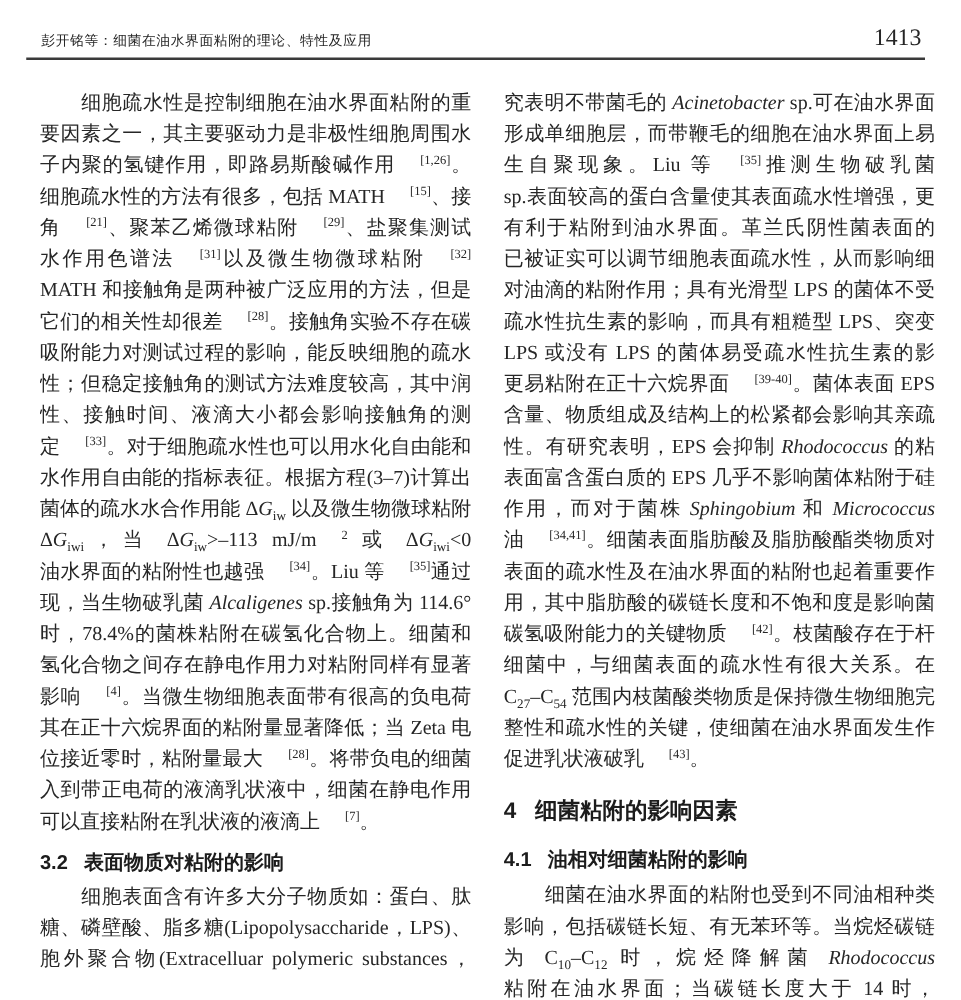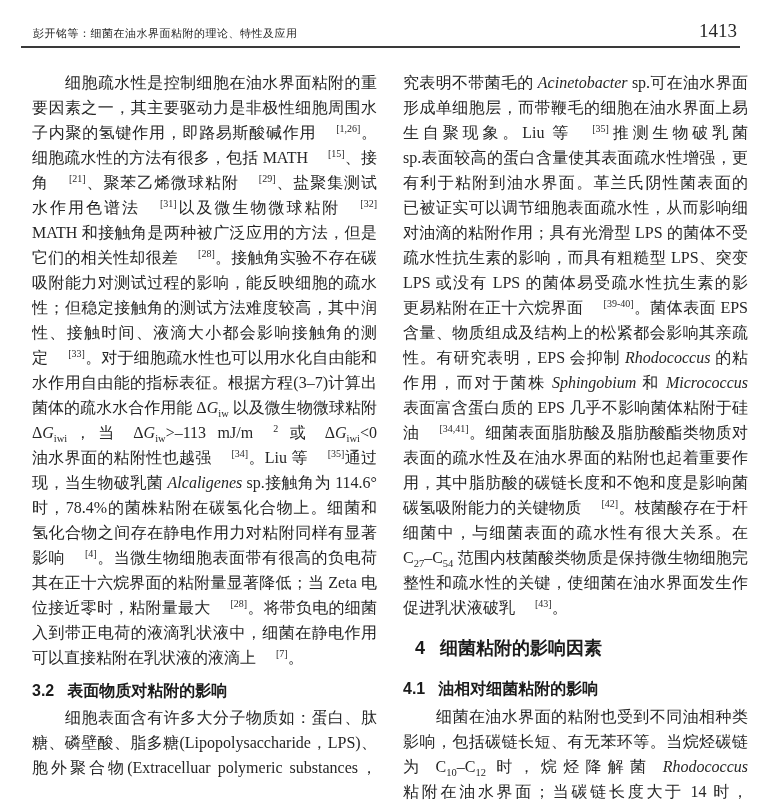--- a/index.html
+++ b/index.html
@@ -22,21 +22,21 @@
   }
   .para.endleft .tline:last-child{text-align-last:left;}
   .para.indent .tline:first-child{text-indent:33px;}
   sup{font-size:10px;line-height:0;vertical-align:super;padding-left:20px;}
   sub{font-size:10.5px;line-height:0;vertical-align:sub;}
   i{font-style:italic;}
   .fade{color:#9a9a9a;margin-left:45px;}
   .h2{
     font-family:"Liberation Sans","DejaVu Sans",sans-serif;
     font-size:18px;font-weight:bold;color:#1c1c1c;
-    margin:16px 0 0 12px;height:25px;line-height:25px;
+    margin:16px 0 0 0;height:25px;line-height:25px;
   }
   .h2 .hnum{margin-right:15px;}
   .h3{
     font-family:"Liberation Sans","DejaVu Sans",sans-serif;
     font-size:16px;font-weight:bold;color:#1c1c1c;
     height:25px;line-height:25px;
   }
   .h3 .hnum{margin-right:13px;}
   .h3.left-h3{margin:8px 0 2px 0;}
   .h3.right-h3{margin:15px 0 3px 0;}
@@ -99,22 +99,22 @@
           <div class="tline"><span>生自聚现象。Liu 等</span><sup>[35]</sup><span>推测生物破乳菌 </span></div>
           <div class="tline"><span>sp.表面较高的蛋白含量使其表面疏水性增强，更</span></div>
           <div class="tline"><span>有利于粘附到油水界面。革兰氏阴性菌表面的 LPS</span></div>
           <div class="tline"><span>已被证实可以调节细胞表面疏水性，从而影响细菌</span></div>
           <div class="tline"><span>对油滴的粘附作用；具有光滑型 LPS 的菌体不受</span></div>
           <div class="tline"><span>疏水性抗生素的影响，而具有粗糙型 LPS、突变</span></div>
           <div class="tline"><span>LPS 或没有 LPS 的菌体易受疏水性抗生素的影响，</span></div>
           <div class="tline"><span>更易粘附在正十六烷界面</span><sup>[39-40]</sup><span>。菌体表面 EPS 的</span></div>
           <div class="tline"><span>含量、物质组成及结构上的松紧都会影响其亲疏水</span></div>
           <div class="tline"><span>性。有研究表明，EPS 会抑制 </span><i>Rhodococcus</i><span> 的粘附</span></div>
+          <div class="tline"><span>表面富含蛋白质的 EPS 几乎不影响菌体粘附于硅</span></div>
           <div class="tline"><span>作用，而对于菌株 </span><i>Sphingobium</i><span> 和 </span><i>Micrococcus</i></div>
-          <div class="tline"><span>表面富含蛋白质的 EPS 几乎不影响菌体粘附于硅</span></div>
           <div class="tline"><span>油</span><sup>[34,41]</sup><span>。细菌表面脂肪酸及脂肪酸酯类物质对菌体</span></div>
           <div class="tline"><span>表面的疏水性及在油水界面的粘附也起着重要作</span></div>
           <div class="tline"><span>用，其中脂肪酸的碳链长度和不饱和度是影响菌体</span></div>
           <div class="tline"><span>碳氢吸附能力的关键物质</span><sup>[42]</sup><span>。枝菌酸存在于杆状</span></div>
           <div class="tline"><span>细菌中，与细菌表面的疏水性有很大关系。在</span></div>
           <div class="tline"><span>C</span><sub>27</sub><span>–C</span><sub>54</sub><span> 范围内枝菌酸类物质是保持微生物细胞完</span></div>
           <div class="tline"><span>整性和疏水性的关键，使细菌在油水界面发生作用</span></div>
           <div class="tline"><span>促进乳状液破乳</span><sup>[43]</sup><span>。</span></div>
         </div>
       <div class="h2">

